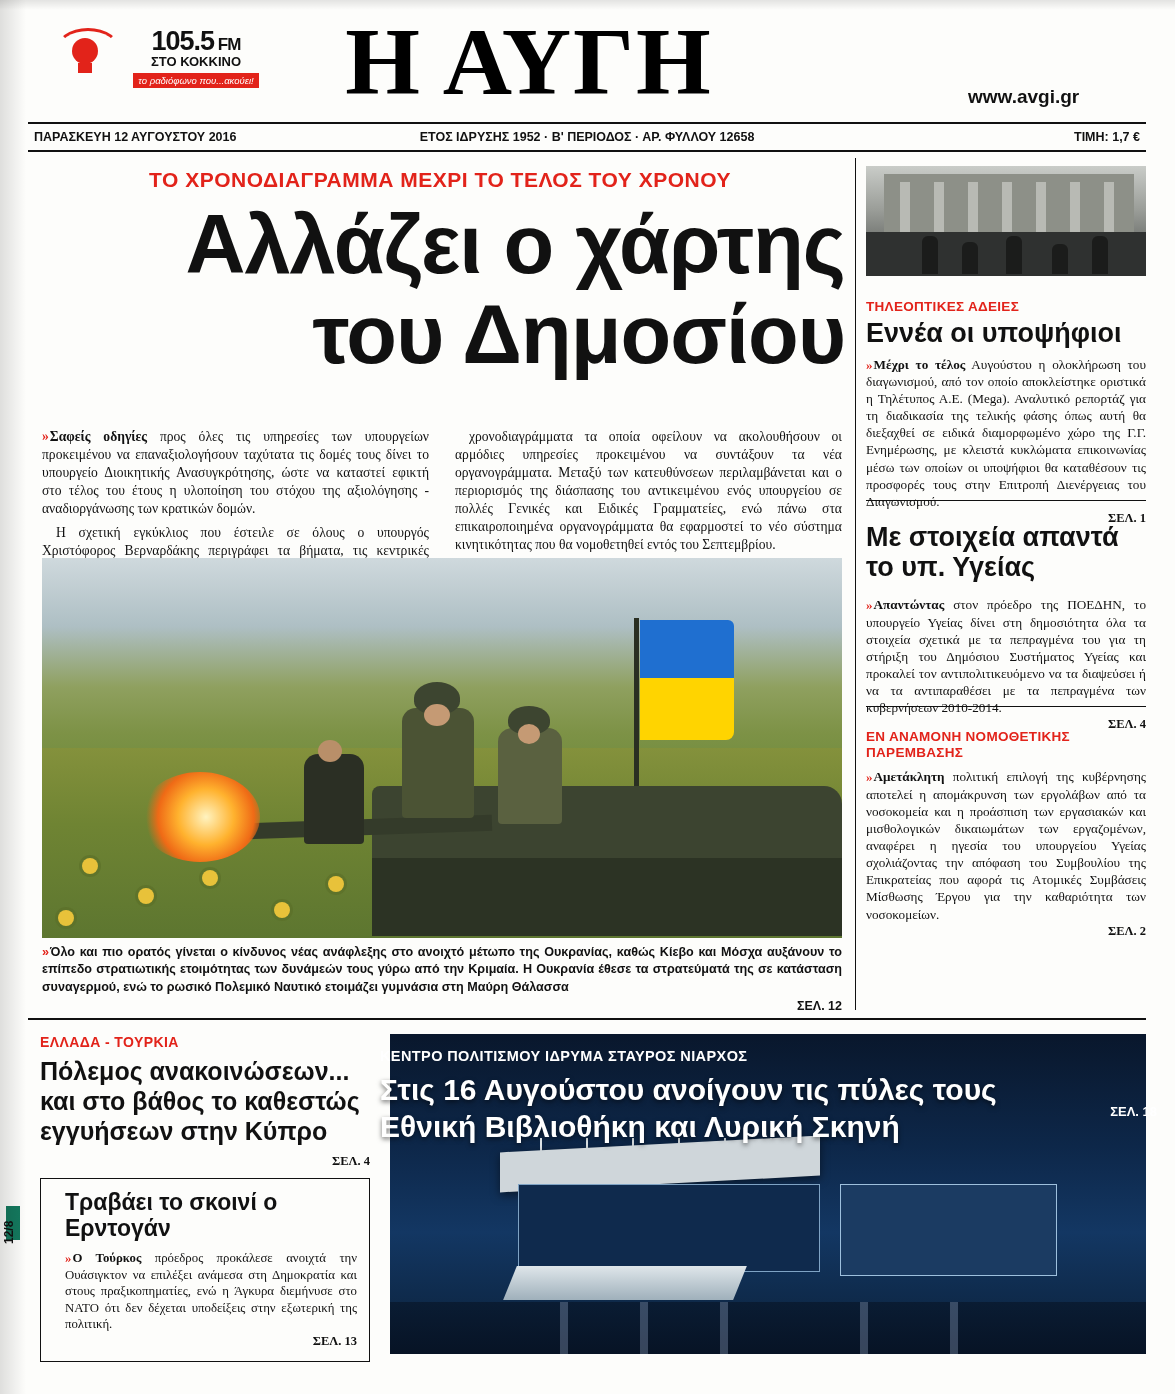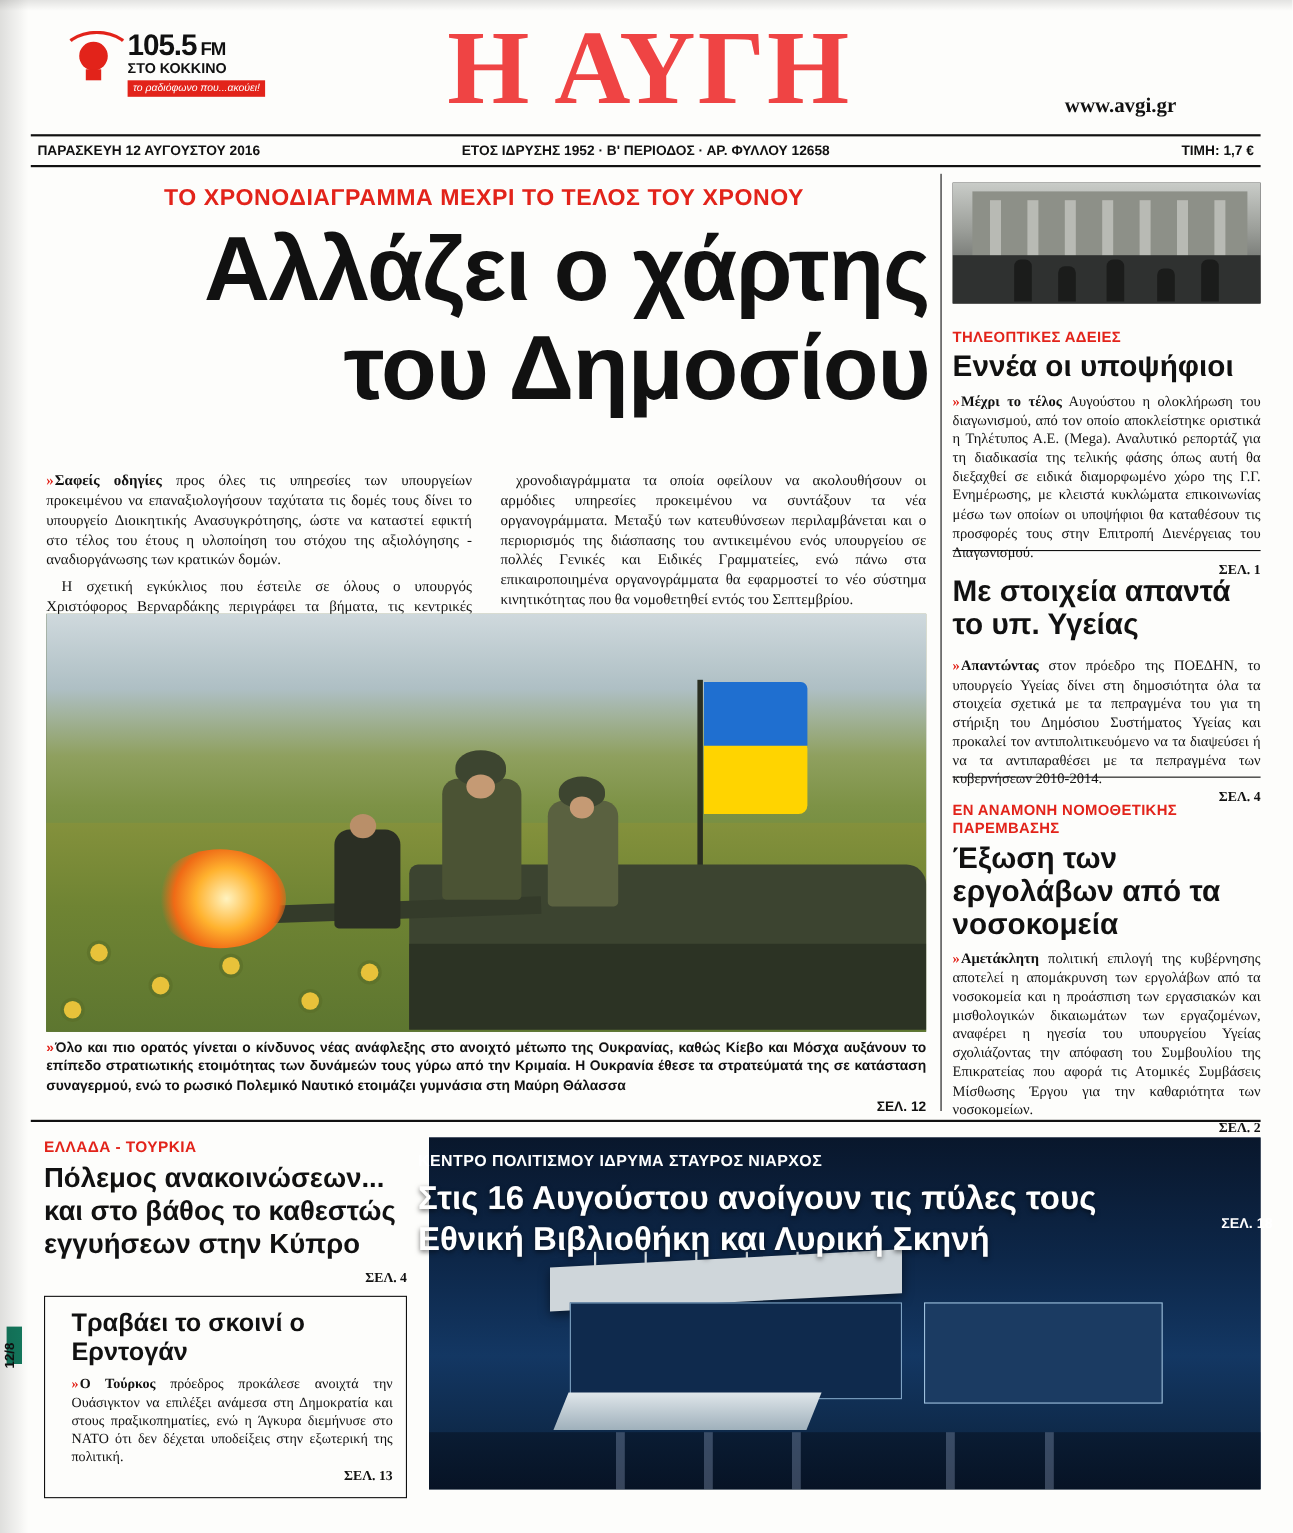--- a/index.html
+++ b/index.html
@@ -1,35 +1,35 @@
 <!DOCTYPE html>
 <html><head>
 <meta charset="utf-8">
 <style>
   html,body{margin:0;padding:0;background:#fff;}
   body{width:1175px;height:1394px;font-family:"Liberation Serif",serif;color:#111;position:relative;overflow:hidden;}
   .page{position:absolute;inset:0;background:#fdfdfb;}
 
   
   .masthead{position:absolute;left:28px;top:8px;width:1118px;height:120px;}
-  .radio-logo{position:absolute;left:30px;top:18px;width:215px;height:80px;}
+  .radio-logo{position:absolute;left:30px;top:18px;width:215px;height:80px;text-align:center;}
   .radio-bulb{position:absolute;left:0;top:8px;width:54px;height:54px;}
   .radio-bulb .bulb{position:absolute;left:14px;top:4px;width:26px;height:26px;border-radius:50%;background:#e2231a;}
   .radio-bulb .base{position:absolute;left:20px;top:29px;width:14px;height:10px;background:#e2231a;}
   .radio-bulb .wave{position:absolute;border:3px solid #e2231a;border-radius:50%;border-color:#e2231a transparent transparent transparent;}
   .radio-bulb .w2{left:-3px;top:-6px;width:60px;height:40px;}
   .radio-text{position:absolute;left:58px;top:2px;width:160px;}
   .radio-freq{font-family:"Liberation Sans",sans-serif;font-weight:bold;font-size:27px;color:#111;letter-spacing:-1px;line-height:1;}
   .radio-freq .fm{font-size:17px;}
   .radio-sub{font-family:"Liberation Sans",sans-serif;font-weight:bold;font-size:13px;color:#111;letter-spacing:0px;line-height:1.15;}
   .radio-tag{margin-top:3px;background:#e2231a;color:#fff;font-family:"Liberation Sans",sans-serif;font-size:9.5px;padding:2px 5px;display:inline-block;font-style:italic;}
 
-  .logo-title{position:absolute;left:256px;top:6px;width:490px;text-align:right;font-family:"Liberation Serif",serif;font-weight:bold;font-size:96px;line-height:1;letter-spacing:2px;color:#ef4444;}
+  .logo-title{position:absolute;left:256px;top:6px;width:490px;text-align:center;font-family:"Liberation Serif",serif;font-weight:bold;font-size:96px;line-height:1;letter-spacing:2px;color:#000000;}
   .redbox{position:absolute;left:748px;top:14px;width:180px;height:86px;background:#e2231a;color:#fff;font-family:"Liberation Sans",sans-serif;font-weight:bold;font-size:18px;line-height:1.35;padding:8px 10px 0 14px;box-sizing:border-box;letter-spacing:0.3px;}
-  .site{position:absolute;left:940px;top:78px;font-family:Liberation Serif, serif;font-weight:bold;font-size:19px;color:#111;}
+  .site{position:absolute;left:940px;top:78px;font-family:Liberation Sans, sans-serif;font-weight:bold;font-size:19px;color:#111;}
 
   .rule-top{position:absolute;left:28px;top:122px;width:1118px;height:2px;background:#111;}
   .infoline{position:absolute;left:28px;top:128px;width:1118px;height:22px;font-family:"Liberation Sans",sans-serif;font-size:12.5px;font-weight:bold;color:#111;}
   .infoline .left{position:absolute;left:6px;top:2px;}
   .infoline .center{position:absolute;left:0;right:0;top:2px;text-align:center;}
   .infoline .right{position:absolute;right:6px;top:2px;}
   .rule-top2{position:absolute;left:28px;top:150px;width:1118px;height:2px;background:#111;}
 
   
   .kicker{position:absolute;left:40px;top:168px;width:800px;text-align:center;color:#e2231a;font-family:"Liberation Sans",sans-serif;font-weight:bold;font-size:21px;letter-spacing:0.5px;}
@@ -216,21 +216,20 @@
     <div class="rhead" style="margin-top:0;">Με στοιχεία απαντά το υπ. Υγείας</div>
     <div class="rbody" style="margin-top:14px;">
       <span class="arrow">»</span><span class="bold">Απαντώντας</span><span> στον πρόεδρο της ΠΟΕΔΗΝ, το υπουργείο Υγείας δίνει στη δημοσιότητα όλα τα στοιχεία σχετικά με τα πεπραγμένα του για τη στήριξη του Δημόσιου Συστήματος Υγείας και προκαλεί τον αντιπολιτικευόμενο να τα διαψεύσει ή να τα αντιπαραθέσει με τα πεπραγμένα των κυβερνήσεων 2010-2014.</span>
       <div class="sel-r">ΣΕΛ. 4</div>
     </div>
   </div>
   <div class="hr-thin" style="top:706px;"></div>
 
   <div class="rcell" style="top:716px;">
     <div class="rkick" style="line-height:1.2;">ΕΝ ΑΝΑΜΟΝΗ ΝΟΜΟΘΕΤΙΚΗΣ ΠΑΡΕΜΒΑΣΗΣ</div>
-    <div class="rhead">Έξωση των εργολάβων από τα νοσοκομεία</div>
     <div class="rbody">
       <span class="arrow">»</span><span class="bold">Αμετάκλητη</span><span> πολιτική επιλογή της κυβέρνησης αποτελεί η απομάκρυνση των εργολάβων από τα νοσοκομεία και η προάσπιση των εργασιακών και μισθολογικών δικαιωμάτων των εργαζομένων, αναφέρει η ηγεσία του υπουργείου Υγείας σχολιάζοντας την απόφαση του Συμβουλίου της Επικρατείας που αφορά τις Ατομικές Συμβάσεις Μίσθωσης Έργου για την καθαριότητα των νοσοκομείων.</span>
       <div class="sel-r">ΣΕΛ. 2</div>
     </div>
   </div>
 
   <div class="hrule-bottom"></div>
 
   <div class="bl">
     <div class="kick">ΕΛΛΑΔΑ - ΤΟΥΡΚΙΑ</div>

